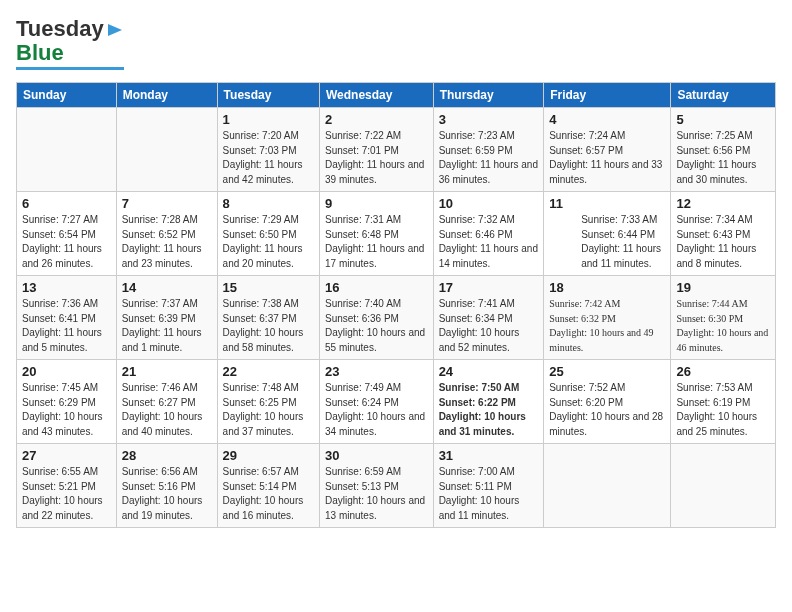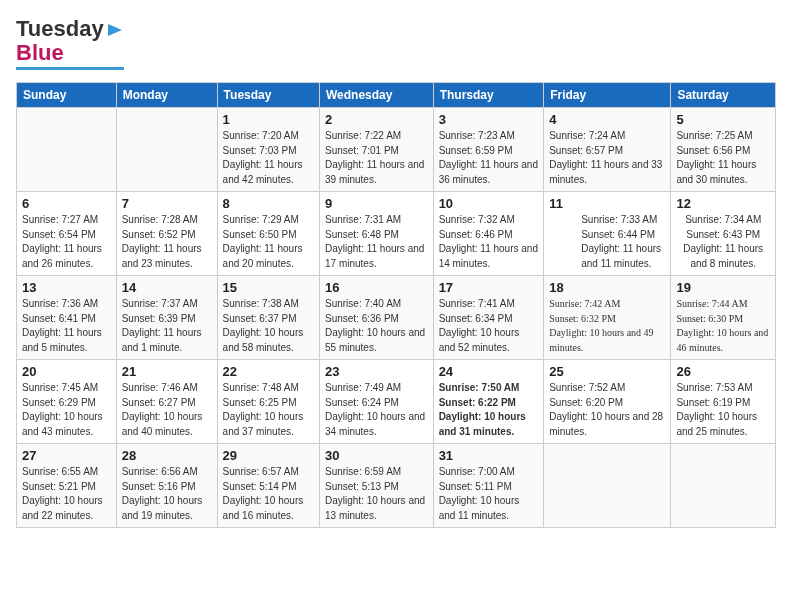--- a/index.html
+++ b/index.html
@@ -88,21 +88,21 @@
 
 <div class="header">
   <div class="logo-container">
     <div class="logo-row">
       <span style="font-size:22px;font-weight:bold;color:#333;">Tuesday</span>
       <svg width="18" height="18" viewBox="0 0 18 18" style="margin-left:2px;margin-bottom:-1px;">
         <polygon points="2,3 16,9 2,15" fill="#3a9ad9"></polygon>
       </svg>
     </div>
     <div class="logo-row" style="margin-top:-2px;">
-      <span style="font-size:22px;font-weight:bold;color:#be185d;">Blue</span>
+      <span style="font-size:22px;font-weight:bold;color:#15803d;">Blue</span>
     </div>
     <div class="logo-underline" style="height:3px;background:#3a9ad9;width:100%;margin-top:1px;"></div>
   </div>
   <div class="title-block">
     <h1></h1>
     <div class="subtitle"></div>
   </div>
 </div>
 
 <table>
@@ -184,21 +184,21 @@
 Daylight: 11 hours and 14 minutes.</div>
         </td>
         <td>
           <span class="day-num">11</span>
           <div class="day-info" style="white-space: pre-line; margin-left: 32px;">Sunrise: 7:33 AM
 Sunset: 6:44 PM
 Daylight: 11 hours and 11 minutes.</div>
         </td>
         <td>
           <span class="day-num">12</span>
-          <div class="day-info" style="white-space: pre-line; text-align: center;">Sunrise: 7:34 AM
+          <div class="day-info" style="white-space: pre-line;">Sunrise: 7:34 AM
 Sunset: 6:43 PM
 Daylight: 11 hours and 8 minutes.</div>
         </td>
       </tr>
       <tr>
         <td>
           <span class="day-num">13</span>
           <div class="day-info" style="white-space: pre-line;">Sunrise: 7:36 AM
 Sunset: 6:41 PM
 Daylight: 11 hours and 5 minutes.</div>

